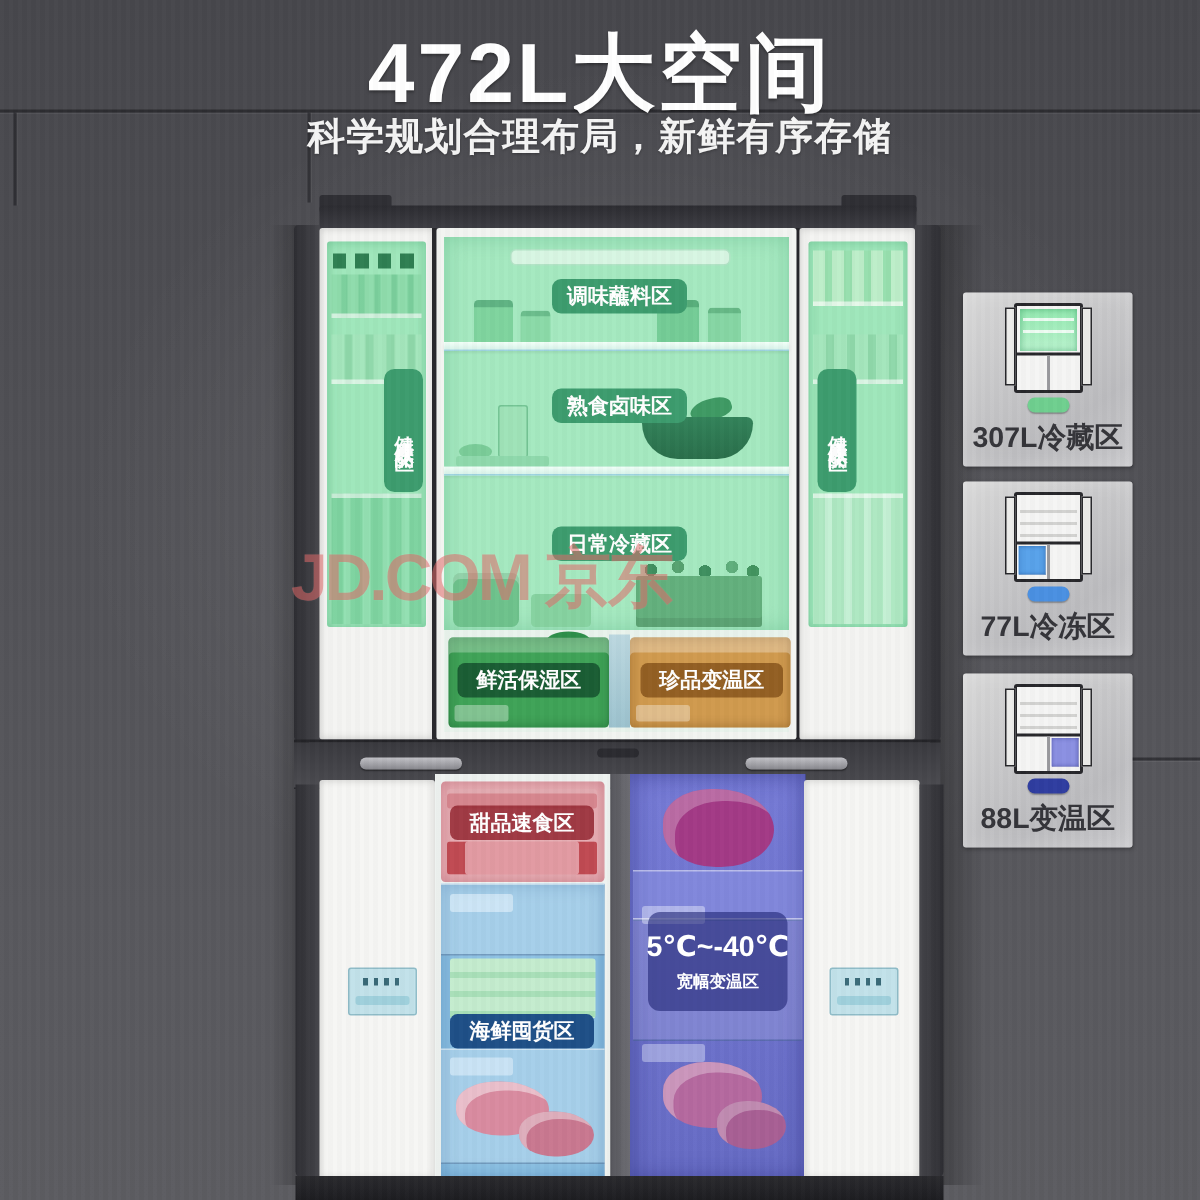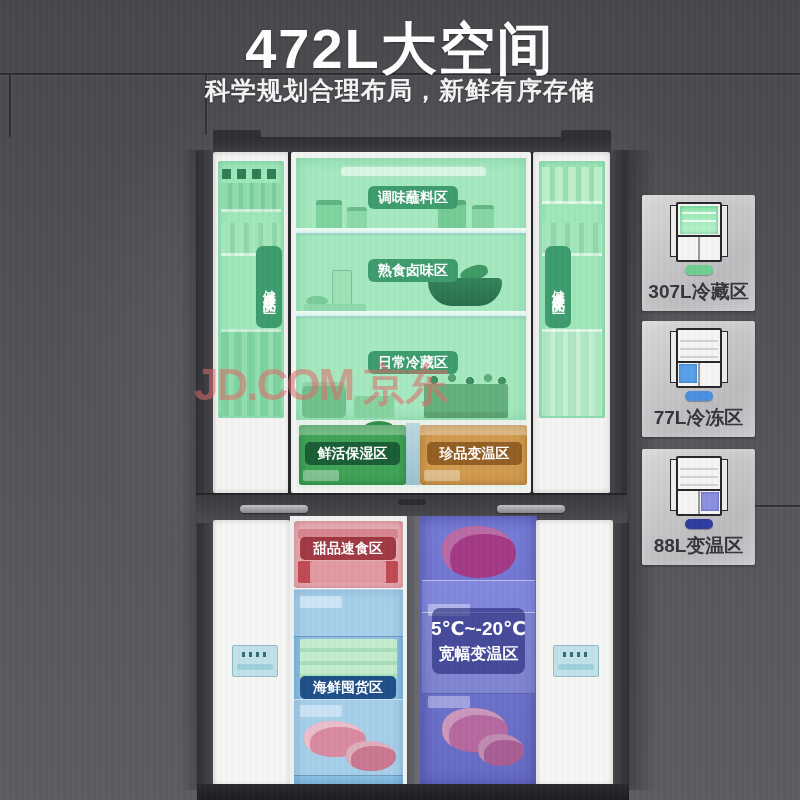--- a/index.html
+++ b/index.html
@@ -167,22 +167,22 @@
   <div class="abs" style="left:420px;top:516px;width:117px;height:271px;box-shadow:inset 0 0 16px rgba(25,30,110,.5);background:linear-gradient(180deg,#767bd6,#666bc4);">
     <div class="abs blob" style="left:22px;top:10px;width:74px;height:52px;background:#a33a86;box-shadow:inset 8px 8px 0 rgba(255,255,255,.25);"></div>
     <div class="abs drawerfront" style="left:2px;top:64px;width:113px;height:32px;background:rgba(160,168,240,.35);"></div>
     <div class="abs chip" style="left:8px;top:88px;width:42px;height:12px;background:rgba(235,240,255,.45);"></div>
     <div class="abs drawerfront" style="left:2px;top:96px;width:113px;height:80px;background:rgba(255,255,255,.14);"></div>
     <div class="abs chip" style="left:8px;top:180px;width:42px;height:12px;background:rgba(235,240,255,.4);"></div>
     <div class="abs blob" style="left:22px;top:192px;width:66px;height:44px;background:#b5699f;box-shadow:inset 7px 7px 0 rgba(255,255,255,.3);"></div>
     <div class="abs blob" style="left:58px;top:218px;width:46px;height:32px;background:#a85f94;box-shadow:inset 6px 6px 0 rgba(255,255,255,.28);"></div>
   </div>
   <div class="abs" style="left:432px;top:608px;width:93px;height:66px;background:rgba(28,32,112,.58);border-radius:8px;z-index:5;display:flex;flex-direction:column;align-items:center;justify-content:center;gap:4px;">
-    <div style="color:#fff;font-size:19px;font-weight:700;">5℃~-20℃</div>
-    <div style="color:#fff;font-size:16px;font-weight:700;">宽幅变温区</div>
+    <div style="color:#fff;font-size:19px;font-weight:700;">5℃~-40℃</div>
+    <div style="color:#fff;font-size:11px;font-weight:700;">宽幅变温区</div>
   </div>
 
   <div class="abs doorface" style="left:536px;top:520px;width:77px;height:266px;background:#f6f6f4;">
     <div class="abs" style="left:17px;top:125px;width:44px;height:30px;background:#c2e2ea;border:1px solid #8fbcc8;border-radius:2px;">
       <div class="abs" style="left:9px;top:6px;width:26px;height:5px;background:repeating-linear-gradient(90deg,#3a6a78 0 3px,transparent 3px 7px);"></div>
       <div class="abs" style="left:4px;top:18px;width:36px;height:6px;background:#9fd0dc;border-radius:2px;"></div>
     </div>
   </div>
   <div class="abs dooredge" style="left:613px;top:523px;width:16px;height:262px;border-radius:0 0 4px 0;background:linear-gradient(90deg,#45454a,#2e2e33);"></div>
 

